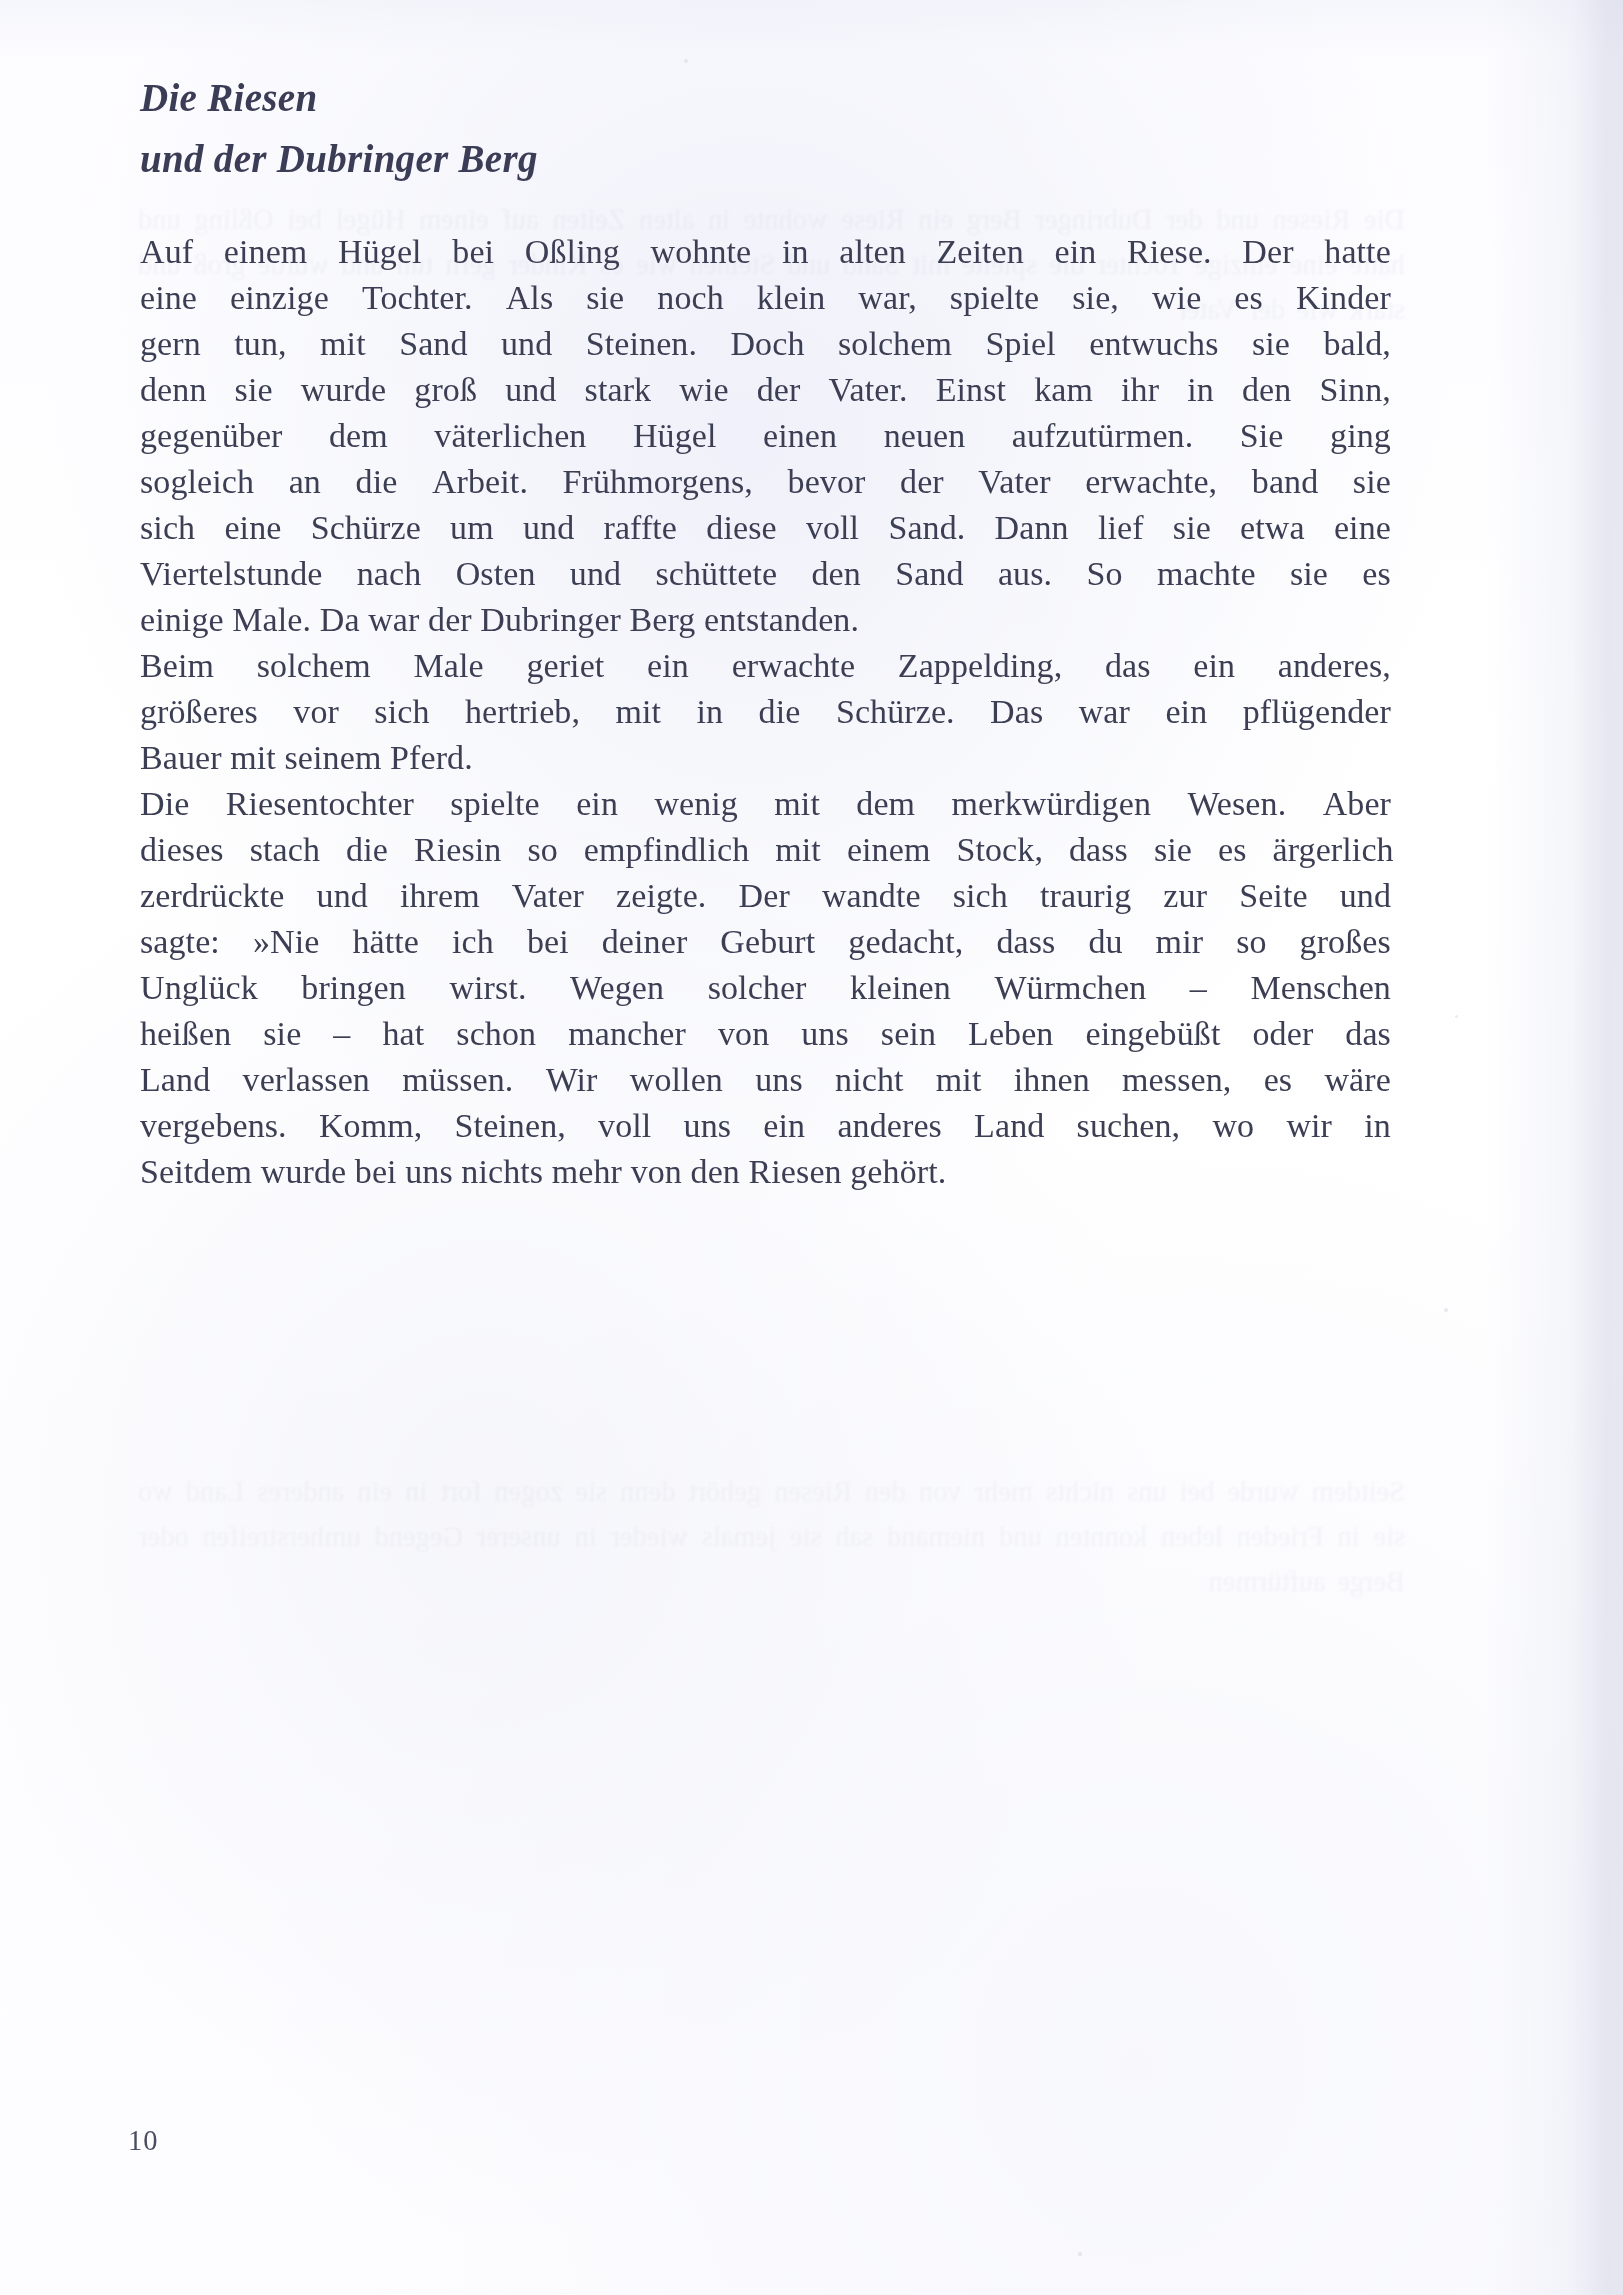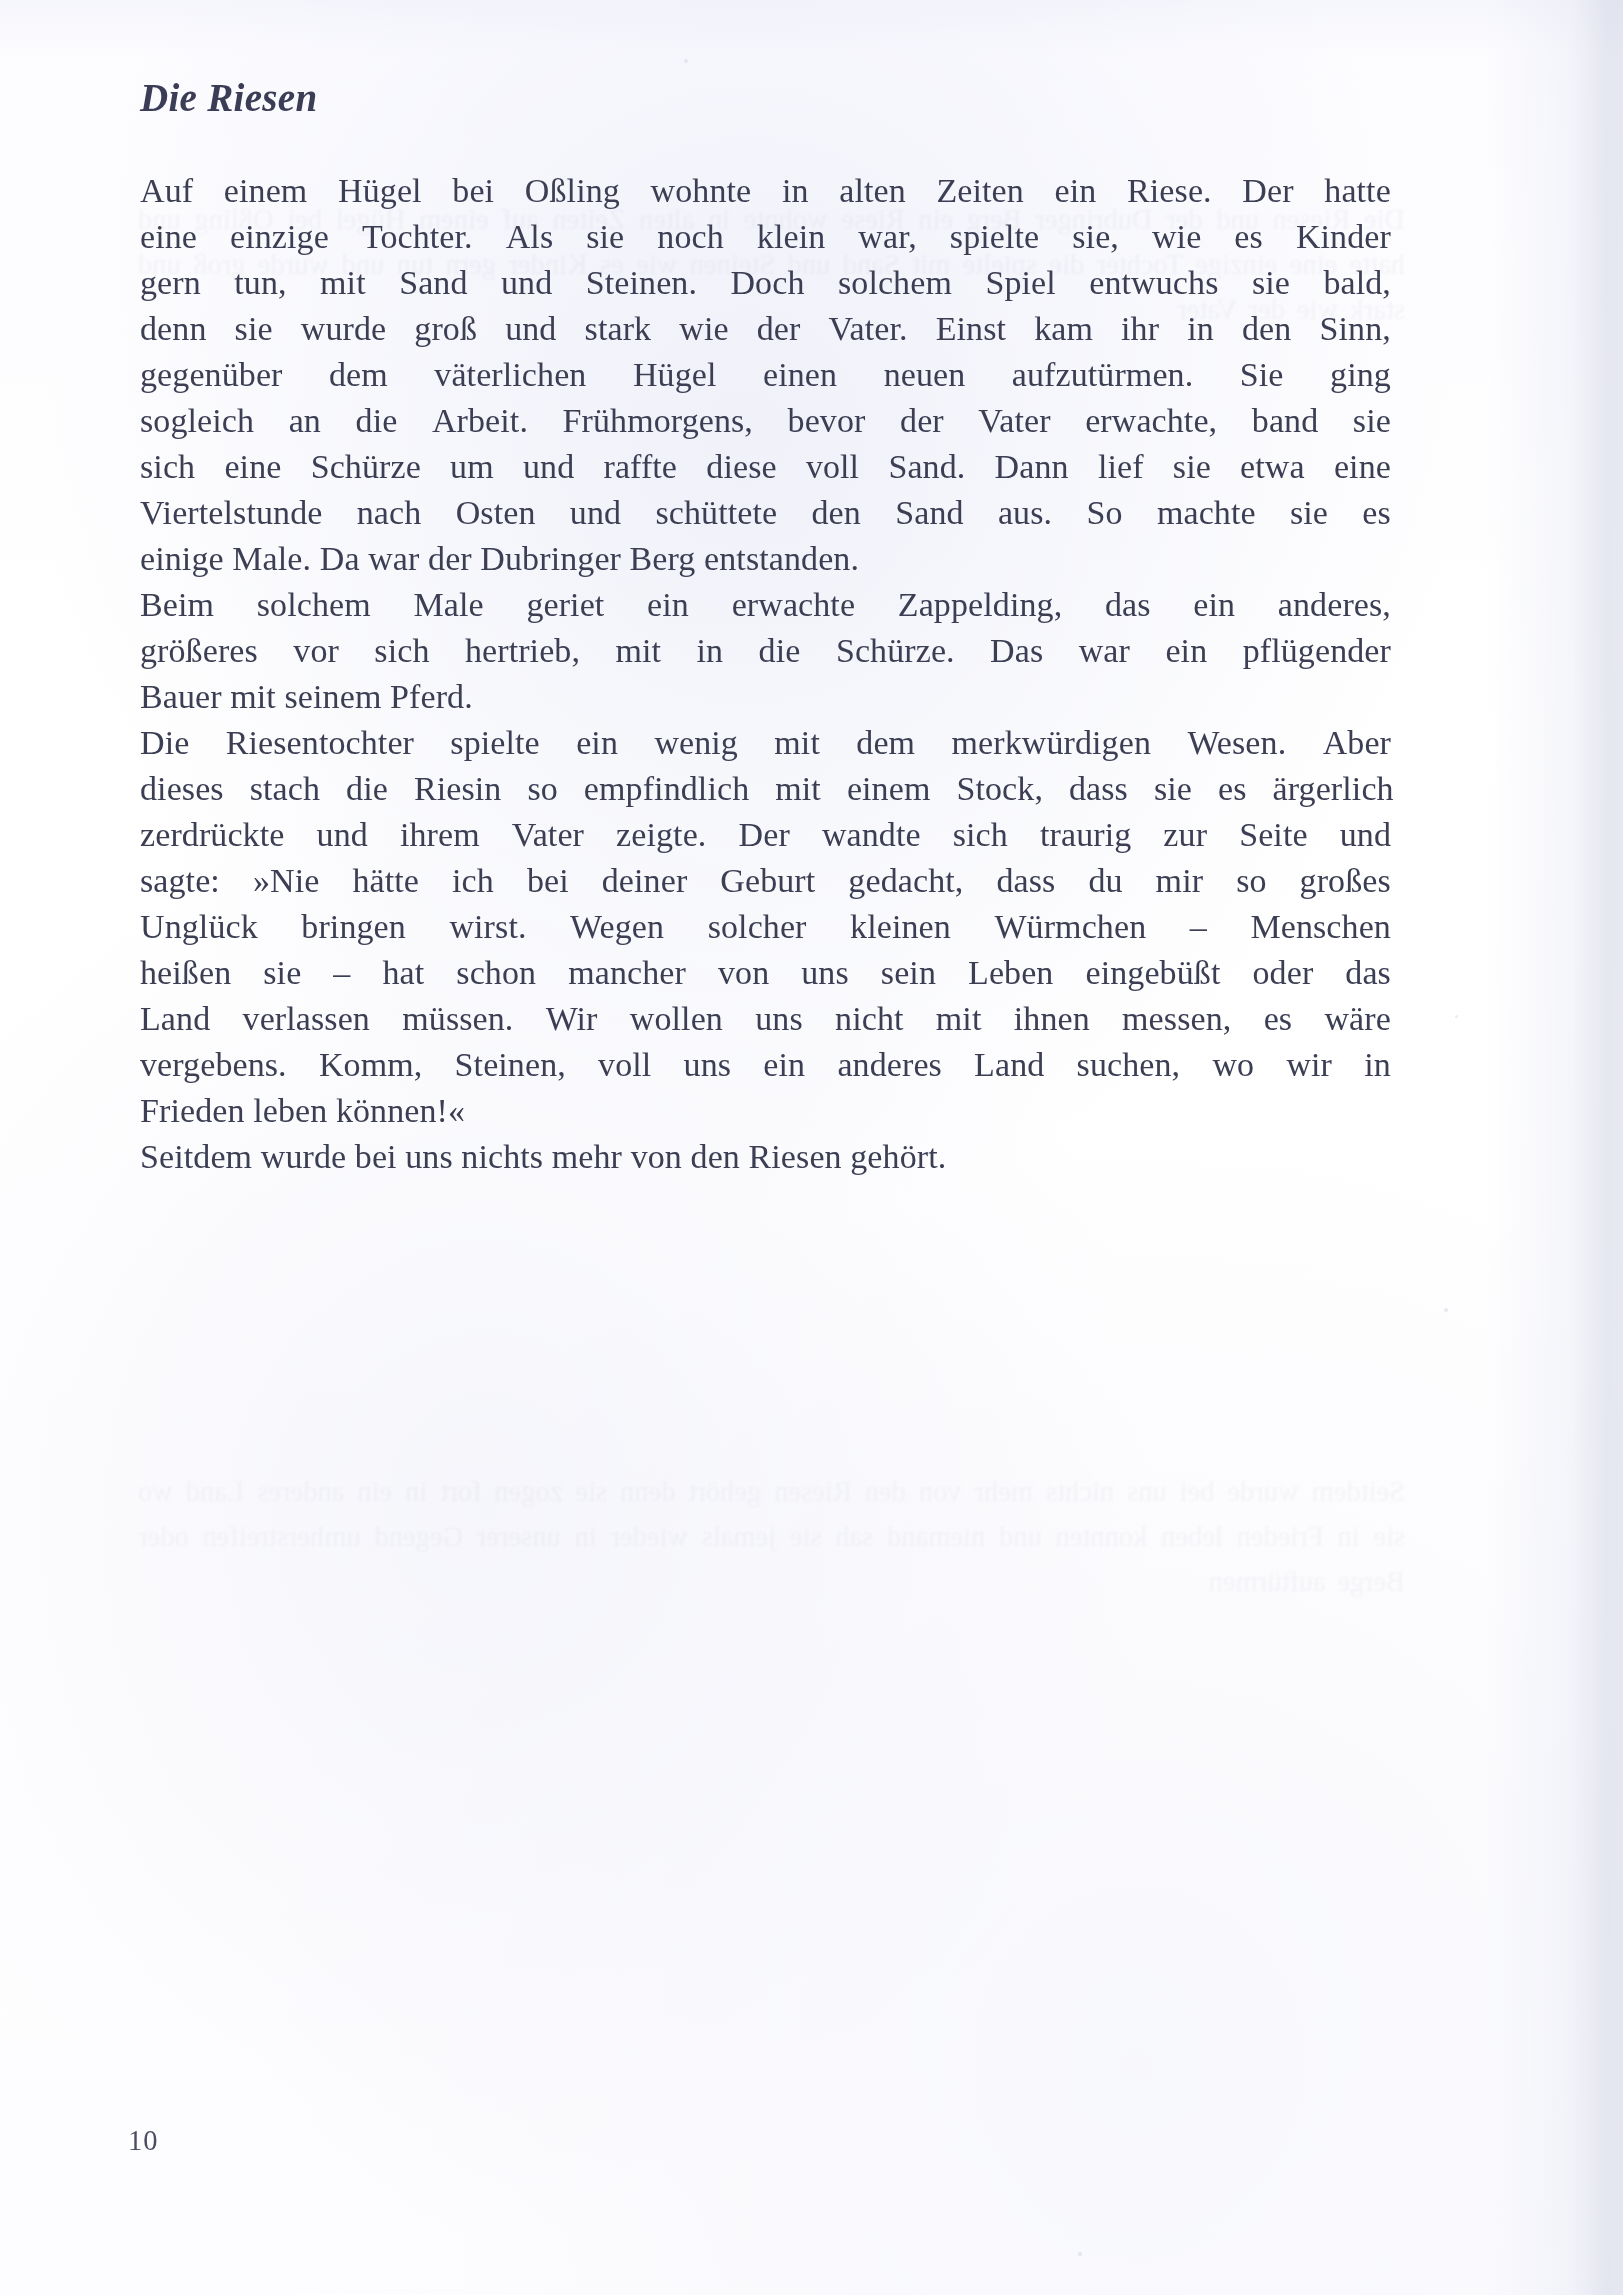--- a/index.html
+++ b/index.html
@@ -138,20 +138,21 @@
 
   <div class="speck" style="left:684px; top:59px; width:4.1px; height:4.1px;"></div>
   <div class="speck" style="left:1444px; top:1308px; width:3.7px; height:3.7px;"></div>
   <div class="speck" style="left:1455px; top:1015px; width:3.2px; height:3.2px;"></div>
   <div class="speck" style="left:1078px; top:2252px; width:3.7px; height:3.7px;"></div>
 
   <div class="content">
 
     <h1 class="chapter-title">
       <span class="tline">Die Riesen</span>
+      <span class="tline">und der Dubringer Berg</span>
     </h1>
 
     <div class="body-text">
       <p class="para">
           <span class="ln j"><span>Auf</span><span>einem</span><span>Hügel</span><span>bei</span><span>Oßling</span><span>wohnte</span><span>in</span><span>alten</span><span>Zeiten</span><span>ein</span><span>Riese.</span><span>Der</span><span>hatte</span></span>
           <span class="ln j"><span>eine</span><span>einzige</span><span>Tochter.</span><span>Als</span><span>sie</span><span>noch</span><span>klein</span><span>war,</span><span>spielte</span><span>sie,</span><span>wie</span><span>es</span><span>Kinder</span></span>
           <span class="ln j"><span>gern</span><span>tun,</span><span>mit</span><span>Sand</span><span>und</span><span>Steinen.</span><span>Doch</span><span>solchem</span><span>Spiel</span><span>entwuchs</span><span>sie</span><span>bald,</span></span>
           <span class="ln j"><span>denn</span><span>sie</span><span>wurde</span><span>groß</span><span>und</span><span>stark</span><span>wie</span><span>der</span><span>Vater.</span><span>Einst</span><span>kam</span><span>ihr</span><span>in</span><span>den</span><span>Sinn,</span></span>
           <span class="ln j"><span>gegenüber</span><span>dem</span><span>väterlichen</span><span>Hügel</span><span>einen</span><span>neuen</span><span>aufzutürmen.</span><span>Sie</span><span>ging</span></span>
           <span class="ln j"><span>sogleich</span><span>an</span><span>die</span><span>Arbeit.</span><span>Frühmorgens,</span><span>bevor</span><span>der</span><span>Vater</span><span>erwachte,</span><span>band</span><span>sie</span></span>
@@ -166,21 +167,20 @@
         </p>
       <p class="para">
           <span class="ln j"><span>Die</span><span>Riesentochter</span><span>spielte</span><span>ein</span><span>wenig</span><span>mit</span><span>dem</span><span>merkwürdigen</span><span>Wesen.</span><span>Aber</span></span>
           <span class="ln j"><span>dieses</span><span>stach</span><span>die</span><span>Riesin</span><span>so</span><span>empfindlich</span><span>mit</span><span>einem</span><span>Stock,</span><span>dass</span><span>sie</span><span>es</span><span>ärgerlich</span></span>
           <span class="ln j"><span>zerdrückte</span><span>und</span><span>ihrem</span><span>Vater</span><span>zeigte.</span><span>Der</span><span>wandte</span><span>sich</span><span>traurig</span><span>zur</span><span>Seite</span><span>und</span></span>
           <span class="ln j"><span>sagte:</span><span>»Nie</span><span>hätte</span><span>ich</span><span>bei</span><span>deiner</span><span>Geburt</span><span>gedacht,</span><span>dass</span><span>du</span><span>mir</span><span>so</span><span>großes</span></span>
           <span class="ln j"><span>Unglück</span><span>bringen</span><span>wirst.</span><span>Wegen</span><span>solcher</span><span>kleinen</span><span>Würmchen</span><span>–</span><span>Menschen</span></span>
           <span class="ln j"><span>heißen</span><span>sie</span><span>–</span><span>hat</span><span>schon</span><span>mancher</span><span>von</span><span>uns</span><span>sein</span><span>Leben</span><span>eingebüßt</span><span>oder</span><span>das</span></span>
           <span class="ln j"><span>Land</span><span>verlassen</span><span>müssen.</span><span>Wir</span><span>wollen</span><span>uns</span><span>nicht</span><span>mit</span><span>ihnen</span><span>messen,</span><span>es</span><span>wäre</span></span>
           <span class="ln j"><span>vergebens.</span><span>Komm,</span><span>Steinen,</span><span>voll</span><span>uns</span><span>ein</span><span>anderes</span><span>Land</span><span>suchen,</span><span>wo</span><span>wir</span><span>in</span></span>
-          <span class="ln">Frieden leben können!«</span>
         </p>
       <p class="para">
           <span class="ln">Seitdem wurde bei uns nichts mehr von den Riesen gehört.</span>
         </p>
     </div>
 
   </div>
 
   <div class="folio">10</div>
 

